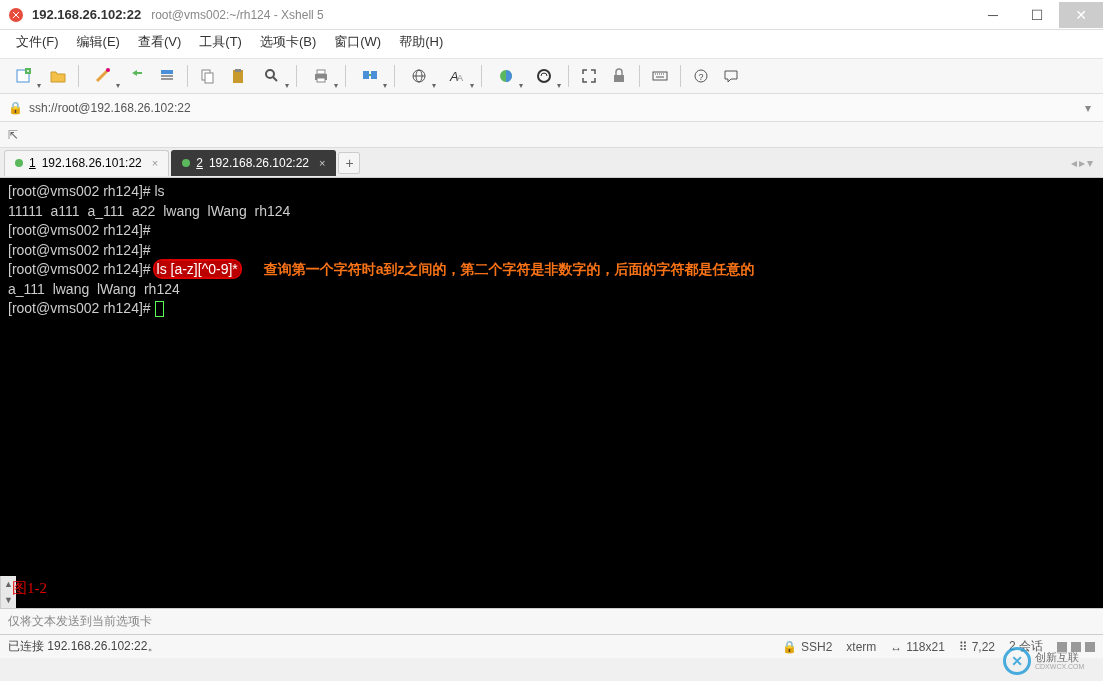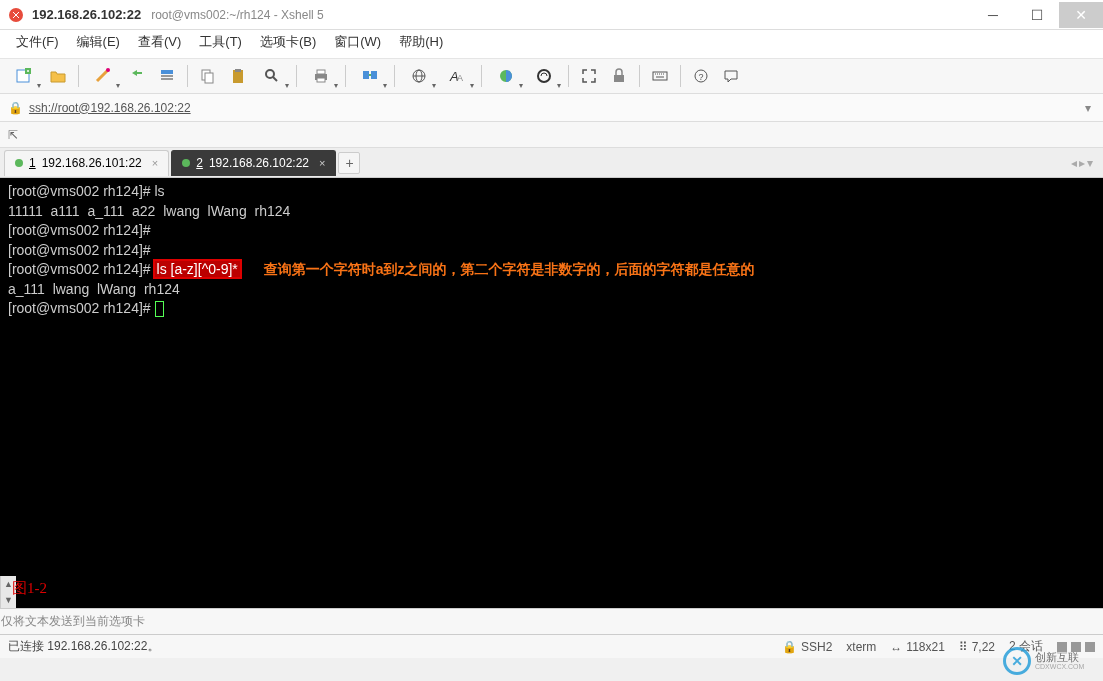--- a/index.html
+++ b/index.html
@@ -14,46 +14,46 @@
 .menubar { height:28px; background:#fff; display:flex; align-items:flex-start; padding:0 10px; gap:6px; font-size:13px; color:#333;}
 .menubar span { padding:3px 6px; }
 .toolbar { height:36px; background:#f7f7f7; border-top:1px solid #e5e5e5; border-bottom:1px solid #ddd; display:flex; align-items:center; padding:0 6px; gap:2px;}
 .tbtn { width:28px; height:28px; display:flex; align-items:center; justify-content:center; color:#555; position:relative; border-radius:2px;}
 .tbtn.wide { width:36px; }
 .tbtn svg { width:18px; height:18px; }
 .tsep { width:1px; height:22px; background:#ccc; margin:0 4px; }
 .dropdown-arrow::after { content:"▾"; font-size:8px; color:#666; position:absolute; right:1px; bottom:0px;}
 .addressbar { height:28px; background:#fafafa; border-bottom:1px solid #ddd; display:flex; align-items:center; padding:0 8px; font-size:12px; color:#555;}
 .addressbar .lock { margin-right:6px; color:#888;}
-.addressbar .addr { flex:1;text-decoration:underline; }
+.addressbar .addr { flex:1; }
 .addressbar .addr-drop { color:#888; padding:0 4px;}
 .hintbar { height:26px; background:#f7f7f7; border-bottom:1px solid #ddd; display:flex; align-items:center; padding:0 8px; font-size:12px; color:#666;}
 .hintbar .arrow-icon { margin-right:6px;}
 .tabsbar { height:30px; background:#eee; border-bottom:1px solid #ccc; display:flex; align-items:center; padding:0 4px;}
 .tab { height:26px; display:flex; align-items:center; padding:0 10px; font-size:12px; border:1px solid #ccc; border-bottom:none; background:#f5f5f5; margin-right:2px; border-radius:3px 3px 0 0; gap:6px;}
 .tab.active { background:#3a3a3a; color:#fff; border-color:#3a3a3a;}
 .tab .dot { width:8px; height:8px; border-radius:50%; background:#5cb85c;}
 .tab .num { text-decoration:underline; }
 .tab .close { font-size:11px; color:#999; margin-left:4px;}
 .tab.active .close { color:#ccc;}
 .addtab { width:22px; height:22px; border:1px solid #ccc; background:#f5f5f5; display:flex; align-items:center; justify-content:center; font-size:14px; color:#666; border-radius:2px;}
 .tab-nav { margin-left:auto; display:flex; gap:2px; color:#aaa; font-size:12px; padding-right:6px;}
 .terminal-wrap { position:relative; height:430px; background:#000; display:flex;flex-direction:column; }
 .terminal { flex:1; padding:4px 8px; font-family:"Consolas","Courier New",monospace; font-size:14px; line-height:19.5px; color:#ccc; white-space:pre; overflow:hidden;}
 .terminal .line { display:block; }
 .prompt { color:#ccc; }
-.cmd-hl { background:#b00; color:#fff; padding:0 2px; outline:2px solid #d00;}
+.cmd-hl { background:#b00; color:#fff; padding:0 2px; outline:2px solid #d00;border-radius:7px;}
 .annot { color:#f97316; font-weight:bold; margin-left:24px;}
 .cursor { display:inline-block; width:9px; height:16px; border:1px solid #5f5; vertical-align:middle;}
 .figlabel { position:absolute; left:12px; bottom:10px; color:#d00; font-weight:normal; font-family:"Microsoft YaHei"; font-size:15px;}
 .scrollbar { width:16px; background:#f0f0f0; border-left:1px solid #ccc; display:flex; flex-direction:column;}
 .scrollbar .arrow { height:16px; display:flex; align-items:center; justify-content:center; font-size:9px; color:#666; background:#e8e8e8;}
 .scrollbar .track { flex:1; background:#f0f0f0; position:relative;}
 .scrollbar .thumb { position:absolute; left:2px; right:2px; top:0; height:100%; background:#c8c8c8; border-radius:2px;}
-.inputbar { height:26px; background:#f7f7f7; border-top:1px solid #ccc; display:flex; align-items:center; padding:0 1px; font-size:12px; color:#888;}
+.inputbar { height:26px; background:#f7f7f7; border-top:1px solid #ccc; display:flex; align-items:center; padding:0 8px; font-size:12px; color:#888;}
 .statusbar { height:24px; background:#f7f7f7; border-top:1px solid #ccc; display:flex; align-items:center; padding:0 8px; font-size:12px; color:#444; gap:14px;}
 .statusbar .left { flex:1;}
 .statusbar .item { display:flex; align-items:center; gap:4px; color:#555;}
 .statusbar .caps { width:10px; height:10px; background:#999;}
 .watermark { position:absolute; right:4px; bottom:4px; width:96px; height:32px; display:flex; align-items:center; gap:4px; opacity:0.85;}
 .watermark .logo { width:28px; height:28px; border:3px solid #2aa0da; border-radius:50%; display:flex; align-items:center; justify-content:center; color:#2aa0da; font-weight:bold; font-size:14px;}
 .watermark .txt { font-size:11px; color:#555; line-height:1.1;}
 </style>
 </head>
 <body>

